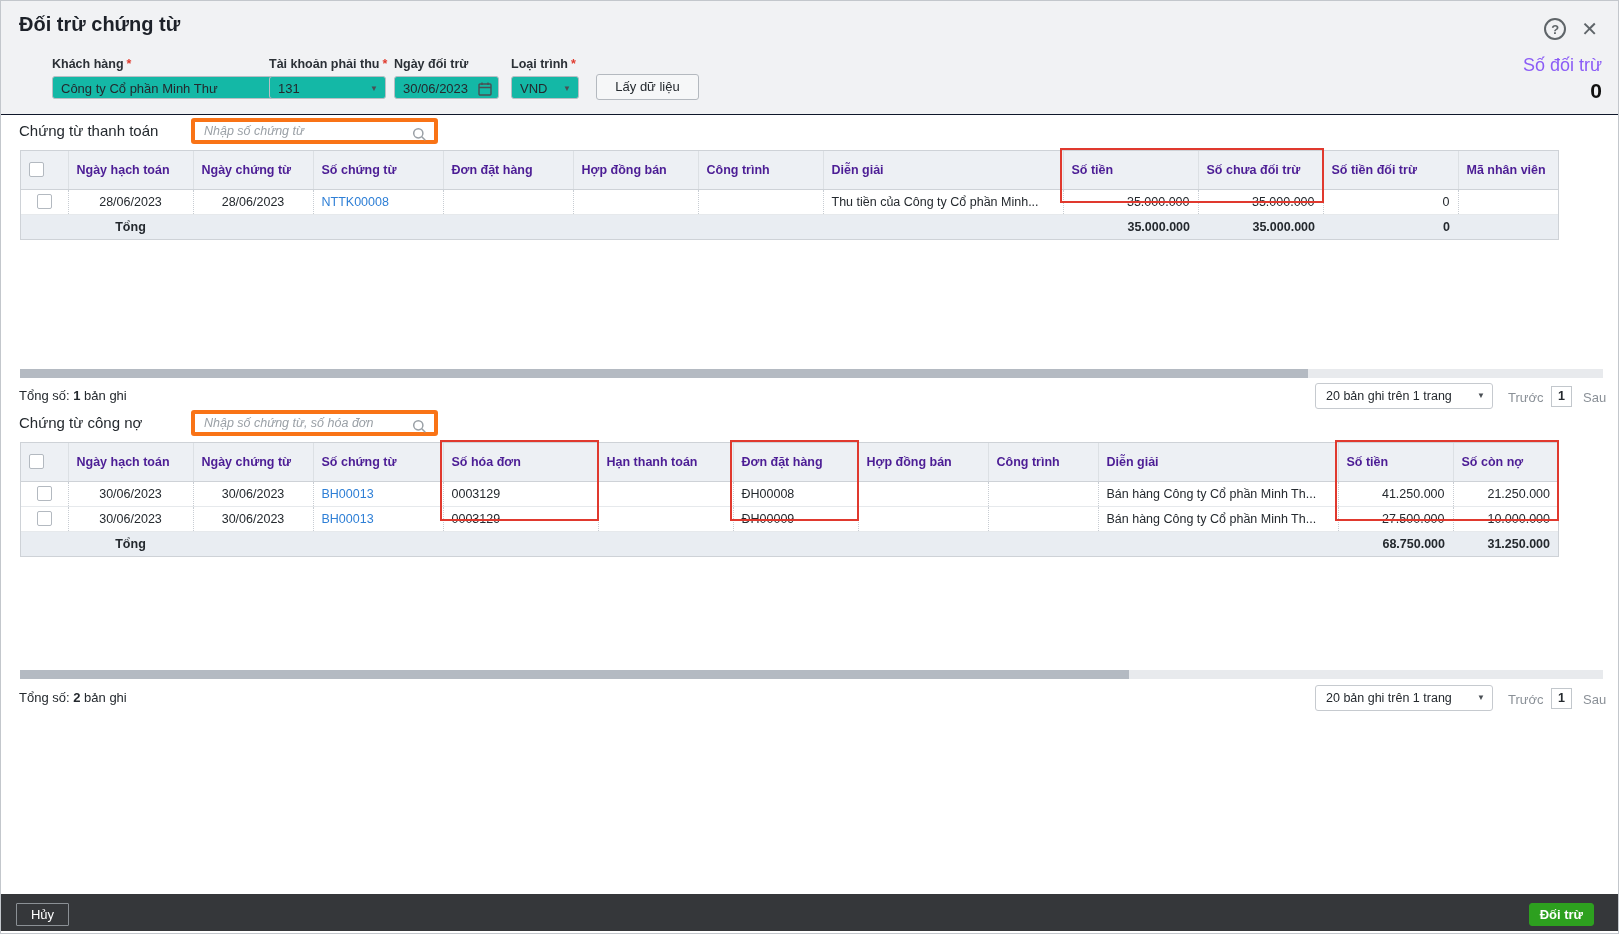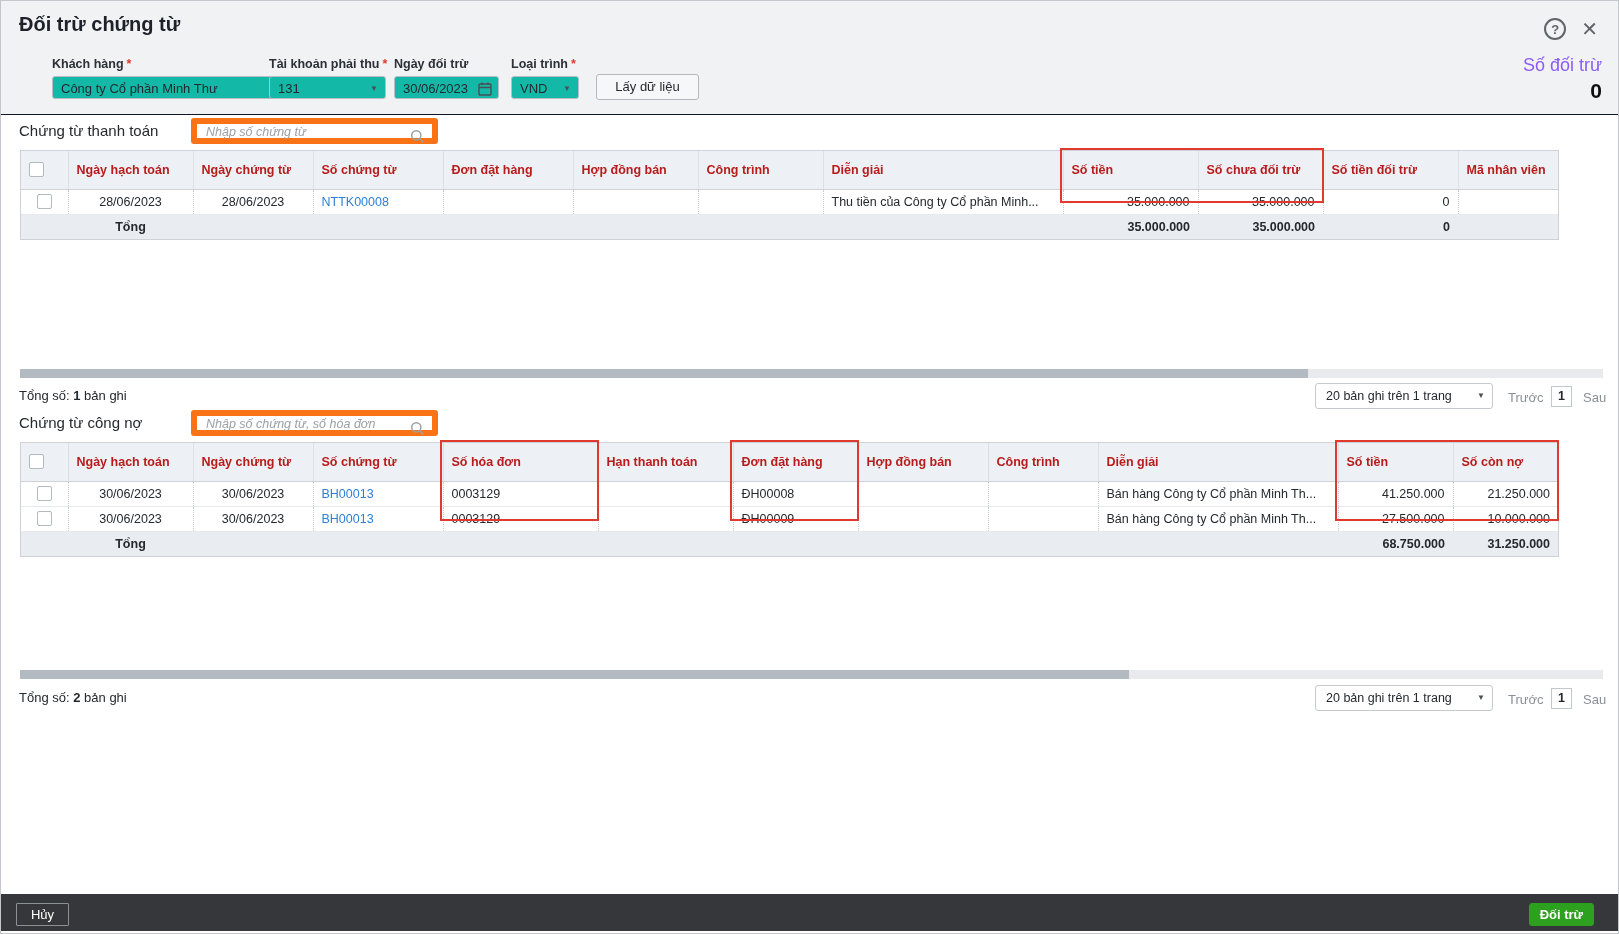--- a/index.html
+++ b/index.html
@@ -28,32 +28,32 @@
   .cal-ic { position:absolute; right:5px; top:4px; }
   .btn-getdata { position:absolute; left:595px; top:73px; width:103px; height:26px;
                  background:#f6f7f8; border:1px solid #b4b9bf; border-radius:3px;
                  font-size:13px; color:#24292e; text-align:center; line-height:24px; cursor:pointer; }
   .offset-block { position:absolute; right:16px; top:54px; text-align:right; }
   .offset-label { font-size:18px; color:#8b5cf6; }
   .offset-value { font-size:21px; font-weight:bold; color:#111; margin-top:3px; }
 
   
   .section-title { position:absolute; left:18px; font-size:15px; color:#24292e; }
-  .searchbox { position:absolute; left:190px; width:247px; height:26px; border:6px solid #f97316;
+  .searchbox { position:absolute; left:190px; width:247px; height:26px; border:4px solid #f97316;
                border-radius:3px; background:#fff; }
   .searchbox input { width:100%; height:100%; border:none; outline:none; background:transparent;
                      padding:0 28px 0 9px; font-size:12.5px; font-style:italic; color:#555;
                      font-family:inherit; }
   .searchbox input::placeholder { color:#9aa0a6; font-style:italic; }
   .search-ic { position:absolute; right:7px; top:5px; }
 
   
   .tbl-wrap { position:absolute; left:19px; width:1539px; border:1px solid #ced2d7; background:#fff; }
   table.grid { border-collapse:collapse; table-layout:fixed; width:100%; font-size:12.5px; }
-  table.grid th { background:#edf0f4; font-weight:bold; color:#b91c1c; height:38px; padding:0 8px;
+  table.grid th { background:#edf0f4; font-weight:bold; color:#4c1d95; height:38px; padding:0 8px;
                   border-bottom:1px solid #ced2d7; border-right:1px solid #dce0e4;
                   white-space:nowrap; overflow:hidden; text-align:left; }
   table.grid th:last-child { border-right:none; }
   table.grid td { height:25px; padding:0 8px; border-right:1px dotted #c8cdd3;
                   border-bottom:1px solid #e6e9ec; white-space:nowrap; overflow:hidden;
                   color:#24292e; }
   table.grid td:last-child { border-right:none; }
   table.grid tr.total td { background:#e9edf2; border-right:none; border-bottom:none; font-weight:bold; }
   .c { text-align:center; } .r { text-align:right; } .l { text-align:left; }
   .cbcell { text-align:center; }

